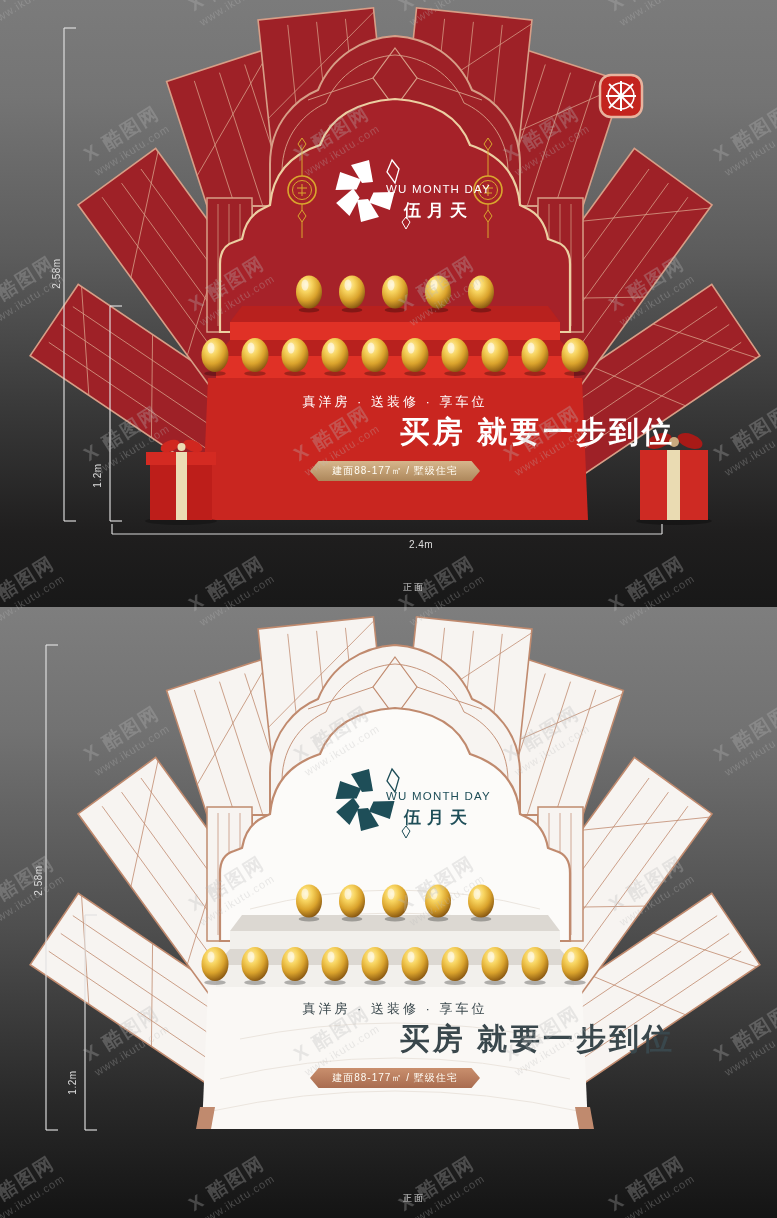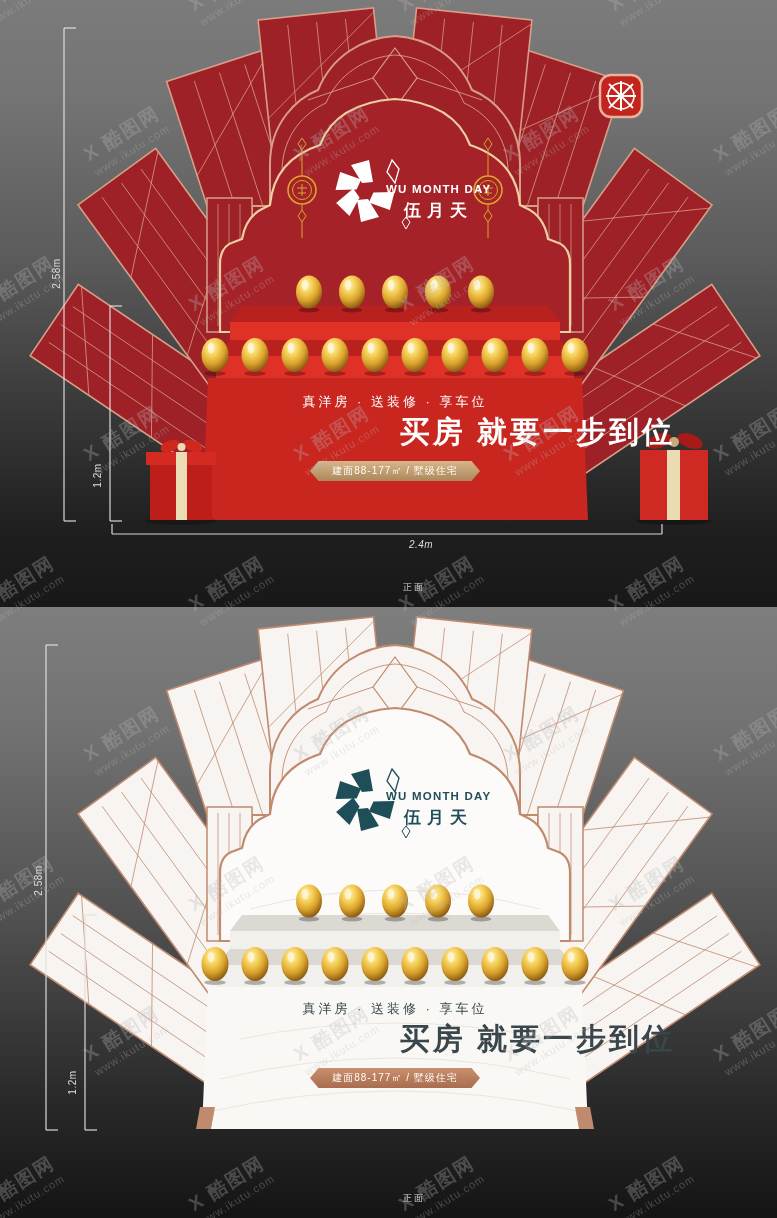--- a/index.html
+++ b/index.html
@@ -8,21 +8,21 @@
   .canvas{position:absolute;inset:0;}
   .panel{position:absolute;left:0;width:777px;overflow:hidden;}
   .panel-red{top:0;height:607px;
     background:linear-gradient(180deg,#7b7b7b 0%,#747474 16%,#5c5c5c 42%,#383838 68%,#1f1e1e 88%,#181818 100%);}
   .panel-white{top:607px;height:611px;
     background:linear-gradient(180deg,#7e7e7e 0%,#727272 20%,#4f4f4f 52%,#2a2a2a 80%,#141414 100%);}
   svg.stand{position:absolute;left:0;top:0;z-index:1;}
   .txt{position:absolute;z-index:2;white-space:nowrap;}
   .t-dim{font-size:10px;color:#dedede;letter-spacing:.5px;text-align:center;}
   .vrot{transform:rotate(-90deg);}
-  .t-logo-en{left:386px;top:183px;font-size:11.5px;letter-spacing:1.2px;font-weight:700;color:var(--logo);text-align:right;}
+  .t-logo-en{left:386px;top:183px;font-size:11.5px;letter-spacing:1.2px;font-weight:400;color:var(--logo);text-align:right;}
   .t-logo-zh{left:404px;top:199px;font-size:17px;letter-spacing:6px;font-weight:700;color:var(--logo);}
   .t-tagline{left:195px;width:400px;top:393px;text-align:center;font-size:13px;letter-spacing:3px;color:var(--text);}
   .t-headline{left:115px;width:560px;top:412px;text-align:right;font-size:30px;font-weight:700;letter-spacing:3px;color:var(--text);}
   .t-badge{left:310px;top:461px;width:170px;height:20px;line-height:20px;text-align:center;
     font-size:10px;letter-spacing:1px;color:#fffdf5;
     background:linear-gradient(180deg,var(--badge1),var(--badge2));
     clip-path:polygon(5% 0,95% 0,100% 50%,95% 100%,5% 100%,0 50%);}
   .t-view{left:403px;top:581px;width:54px;text-align:left;font-size:9px;color:#cfcfcf;letter-spacing:2px;}
   .panel-white .t-view{top:585px;}
   #watermark-layer{position:absolute;inset:0;z-index:5;pointer-events:none;}
@@ -239,21 +239,21 @@
         <line x1="64" y1="521" x2="76" y2="521" stroke="#e2e2e2" stroke-width="1.2" opacity="0.95"></line>
         <line x1="110" y1="306" x2="110" y2="521" stroke="#e2e2e2" stroke-width="1.2" opacity="0.95"></line>
         <line x1="110" y1="306" x2="122" y2="306" stroke="#e2e2e2" stroke-width="1.2" opacity="0.95"></line>
         <line x1="110" y1="521" x2="122" y2="521" stroke="#e2e2e2" stroke-width="1.2" opacity="0.95"></line>
         <line x1="112" y1="534" x2="662" y2="534" stroke="#e2e2e2" stroke-width="1.2" opacity="0.95"></line>
         <line x1="112" y1="534" x2="112" y2="524" stroke="#e2e2e2" stroke-width="1.2" opacity="0.95"></line>
         <line x1="662" y1="534" x2="662" y2="524" stroke="#e2e2e2" stroke-width="1.2" opacity="0.95"></line>
       </svg>
     <div class="txt t-dim vrot" style="left:34px;top:268px;width:44px;">2.58m</div>
     <div class="txt t-dim vrot" style="left:77px;top:470px;width:40px;">1.2m</div>
-    <div class="txt t-dim" style="left:396px;top:539px;width:50px;font-style:italic;">2.4m</div>
+    <div class="txt t-dim" style="left:396px;top:539px;width:50px;">2.4m</div>
     <div class="txt t-logo-en">WU MONTH DAY</div>
     <div class="txt t-logo-zh">伍月天</div>
     <div class="txt t-tagline">真洋房 · 送装修 · 享车位</div>
     <div class="txt t-headline">买房 就要一步到位</div>
     <div class="txt t-badge">建面88-177㎡ / 墅级住宅</div>
     <div class="txt t-view">正面</div>
   </section>
 
   <section class="panel panel-white" style="--logo: #1e4e58; --text: #39474c; --badge1: #c98f6d; --badge2: #a96c4f;">
     <svg class="stand" width="777" height="611" viewBox="0 0 777 607">

